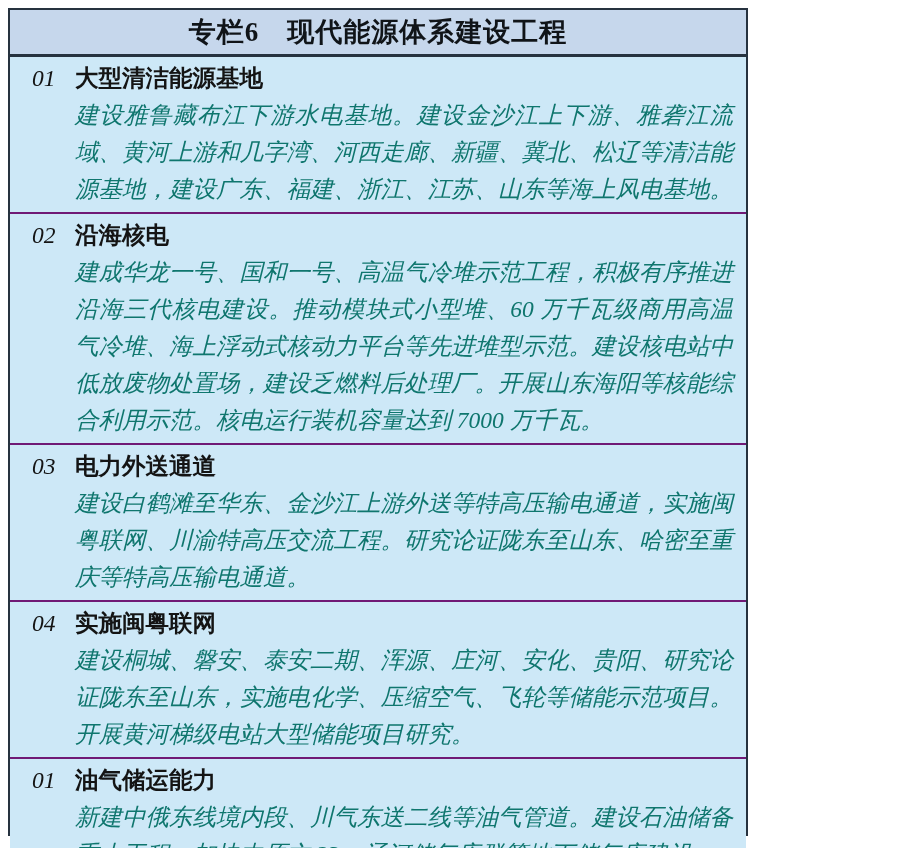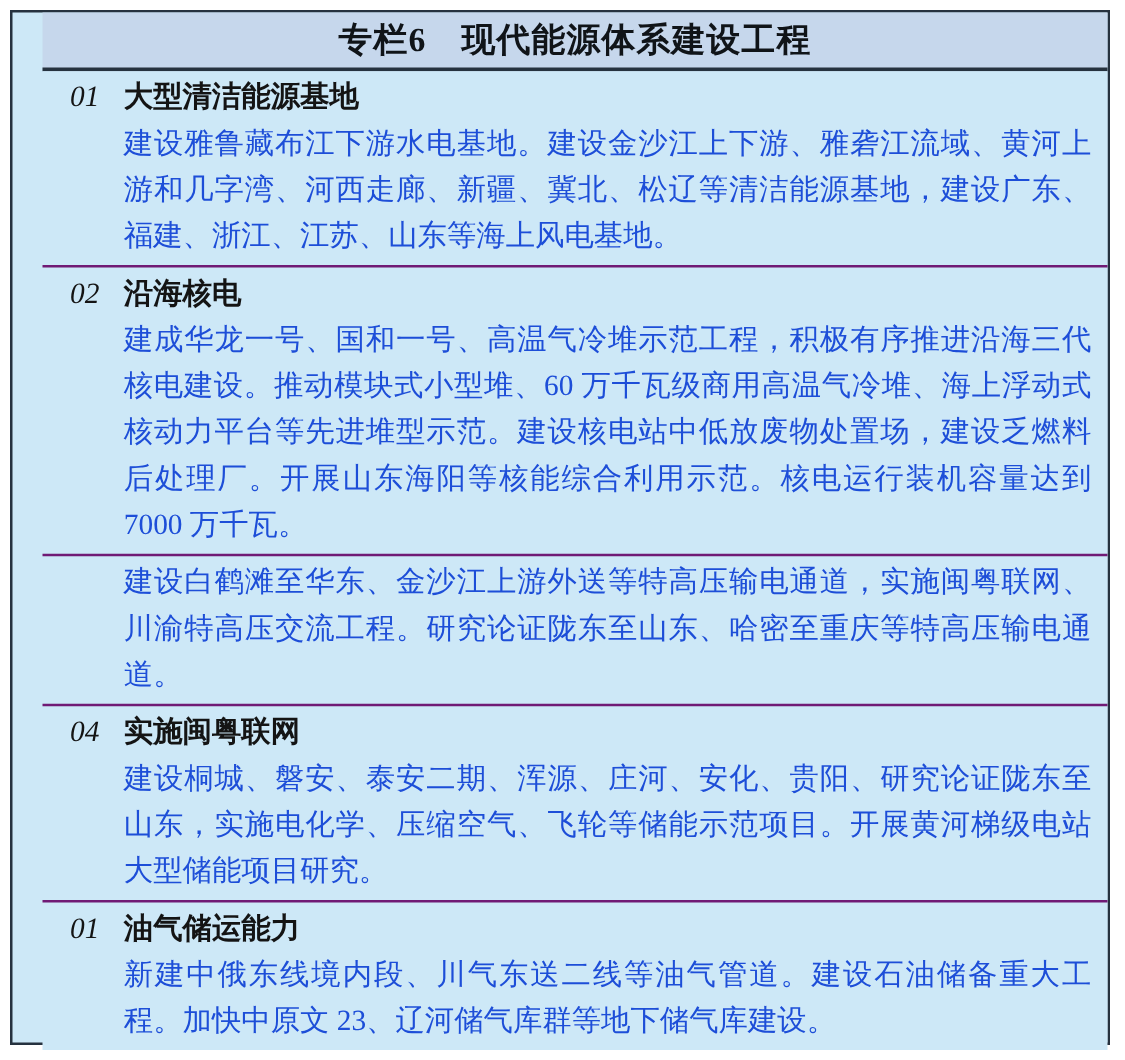--- a/index.html
+++ b/index.html
@@ -8,26 +8,25 @@
     background: #ffffff;
     width: 900px;
     height: 848px;
     overflow: hidden;
     font-family: "Liberation Serif", "DejaVu Serif", serif;
   }
   .panel {
     position: absolute;
     left: 8px;
     top: 8px;
-    width: 880px;
+    width: 740px;
     height: 828px;
     border: 2px solid #26323f;
     box-sizing: border-box;
     background: #cde8f7;
-    padding-left: 24px;
   }
   .panel-header {
     background: #c6d7ec;
     height: 44px;
     border-bottom: 3px solid #26323f;
     display: flex;
     align-items: center;
     justify-content: center;
   }
   .panel-title {
@@ -56,22 +55,23 @@
     font-weight: normal;
     font-style: italic;
   }
   .sec-title {
     font-weight: bold;
   }
   .sec-body {
     margin: 0 13px 0 65px;
     font-size: 23.5px;
     line-height: 37px;
-    color: #1d4ed8;
+    color: #0f766e;
     text-align: justify;
+    font-style: italic;
   }
 </style>
 </head>
 <body>
 
 <div class="panel">
   <div class="panel-header">
     <div class="panel-title">专栏6　现代能源体系建设工程</div>
   </div>
 
@@ -83,20 +83,23 @@
   </div>
 
   <div class="section">
     <div class="sec-head">
       <span class="sec-num">02</span><span class="sec-title">沿海核电</span>
     </div>
     <p class="sec-body">建成华龙一号、国和一号、高温气冷堆示范工程，积极有序推进沿海三代核电建设。推动模块式小型堆、60 万千瓦级商用高温气冷堆、海上浮动式核动力平台等先进堆型示范。建设核电站中低放废物处置场，建设乏燃料后处理厂。开展山东海阳等核能综合利用示范。核电运行装机容量达到 7000 万千瓦。</p>
   </div>
 
   <div class="section">
+    <div class="sec-head">
+      <span class="sec-num">03</span><span class="sec-title">电力外送通道</span>
+    </div>
     <p class="sec-body">建设白鹤滩至华东、金沙江上游外送等特高压输电通道，实施闽粤联网、川渝特高压交流工程。研究论证陇东至山东、哈密至重庆等特高压输电通道。</p>
   </div>
 
   <div class="section">
     <div class="sec-head">
       <span class="sec-num">04</span><span class="sec-title">实施闽粤联网</span>
     </div>
     <p class="sec-body">建设桐城、磐安、泰安二期、浑源、庄河、安化、贵阳、研究论证陇东至山东，实施电化学、压缩空气、飞轮等储能示范项目。开展黄河梯级电站大型储能项目研究。</p>
   </div>
 

